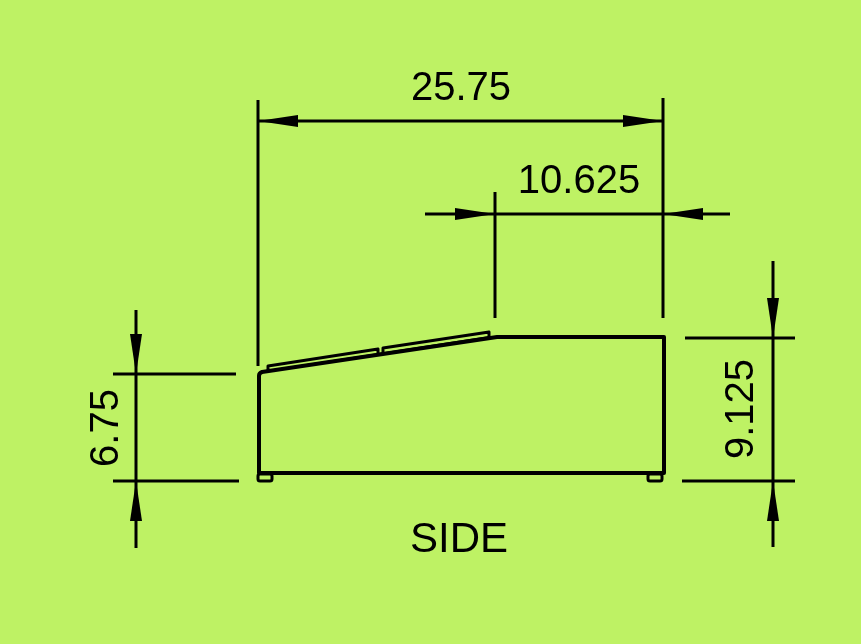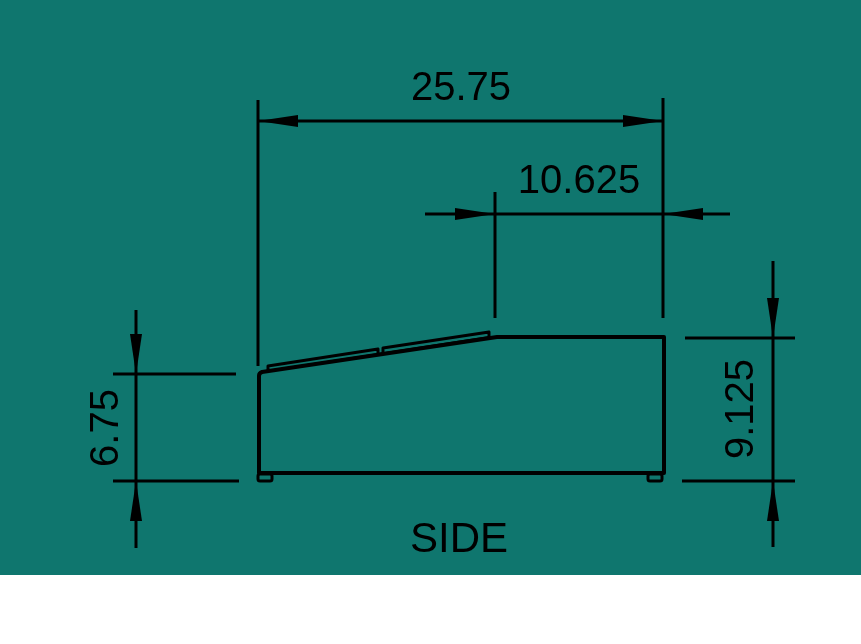--- a/index.html
+++ b/index.html
@@ -1,16 +1,16 @@
 <!DOCTYPE html>
 <html><head>
 <meta charset="utf-8">
 <style>
   html, body { margin: 0; padding: 0; background: #ffffff; }
-  .canvas { position: relative; width: 861px; height: 575px; background: #0f766e; overflow: hidden; }
+  .canvas { position: relative; width: 861px; height: 644px; background: #bef264; overflow: hidden; }
   svg { position: absolute; left: 0; top: 0; }
   .dim-text { font-family: "Liberation Sans", sans-serif; font-size: 40px; fill: #000; }
   .view-label { font-family: "Liberation Sans", sans-serif; font-size: 42px; fill: #000; }
 </style>
 </head>
 <body>
 
 <div class="canvas">
 <svg width="861" height="644" viewBox="0 0 861 644" xmlns="http://www.w3.org/2000/svg">
   <defs>

